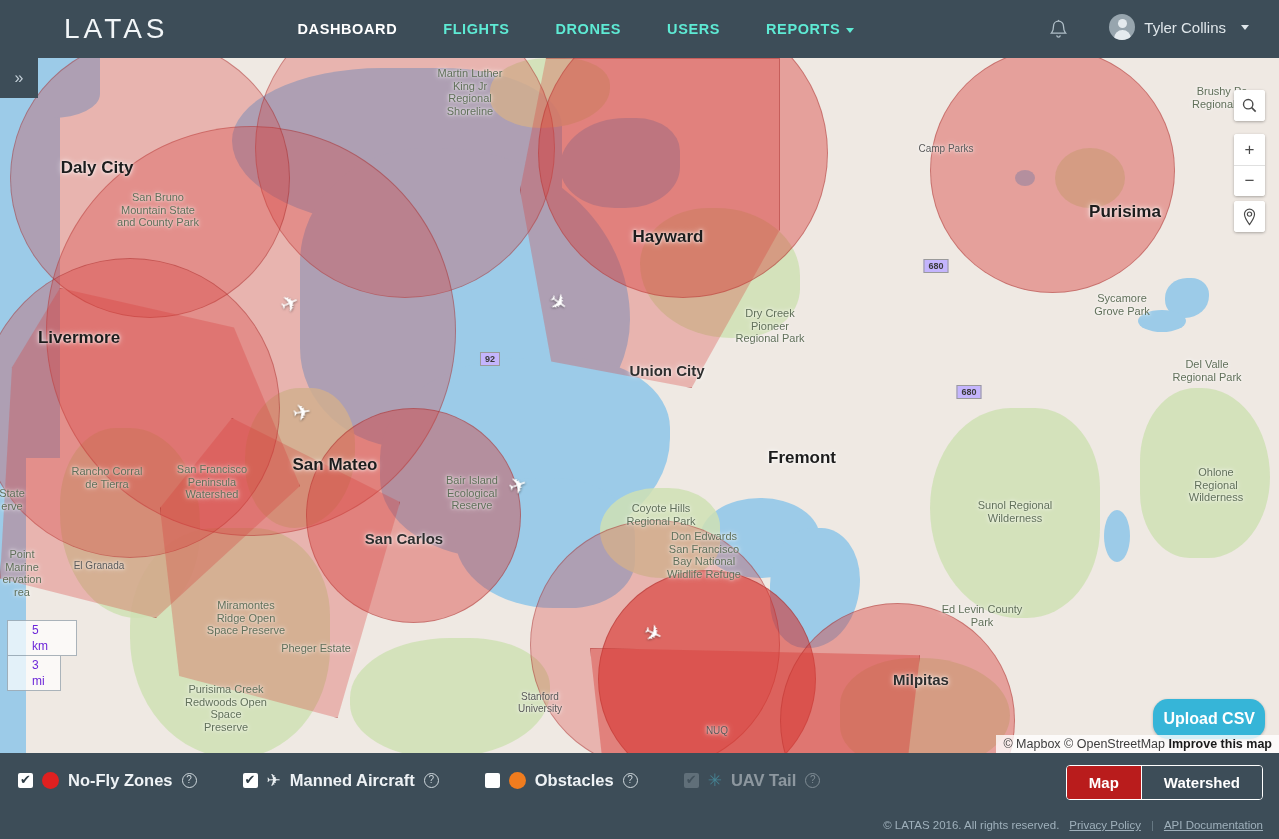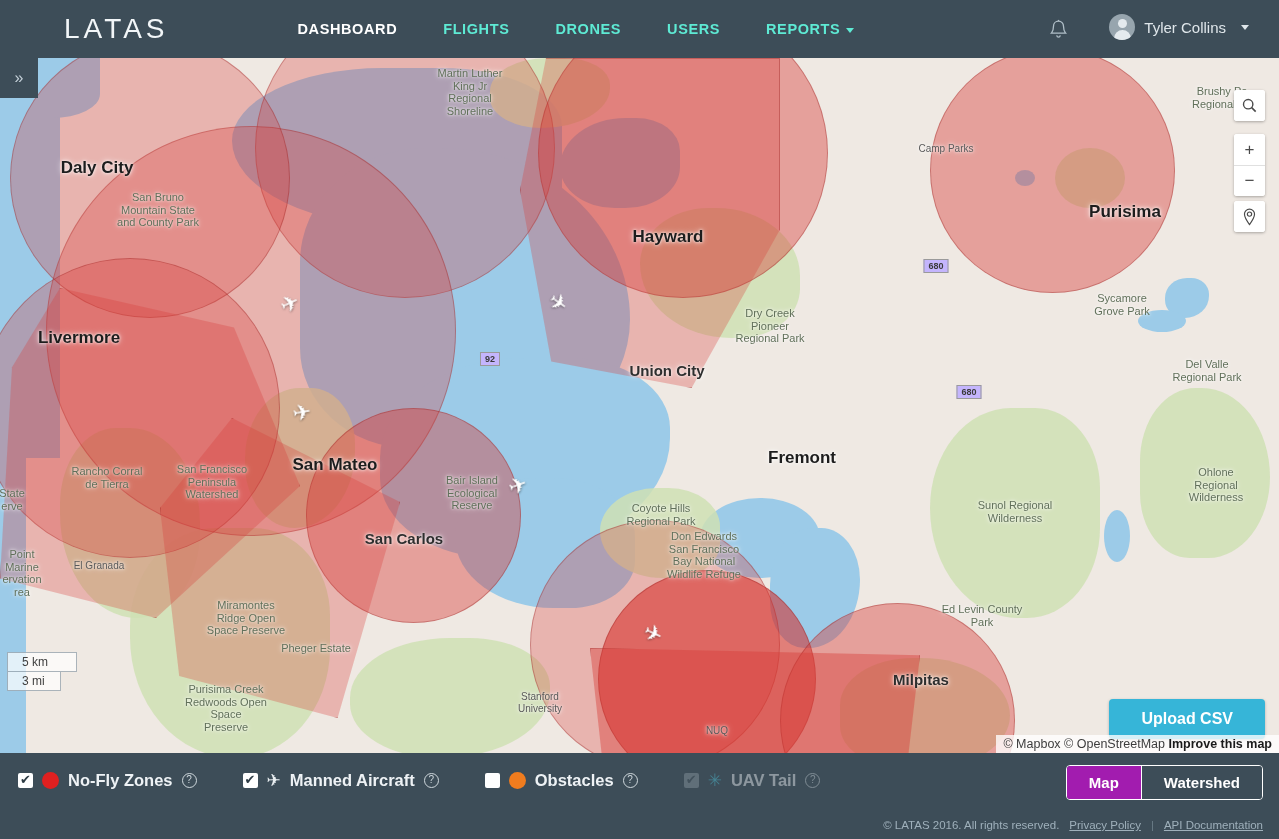--- a/index.html
+++ b/index.html
@@ -110,30 +110,30 @@
   .map-ctl-btn {
     width: 31px; height: 31px; display: flex; align-items: center; justify-content: center;
     color: #4a4a4a; font-size: 17px; cursor: pointer; background:#fff;
   }
   .map-ctl-btn + .map-ctl-btn { border-top: 1px solid #e0e0e0; }
 
   .scalebar { position: absolute; left: 7px; }
   .scale-item {
     background: rgba(255,255,255,.72); border: 1px solid rgba(90,110,125,.5);
     border-top: none;
-    color: #404040; font-size: 12px; padding: 1px 14px; line-height: 16px;
+    color: #6d28d9; font-size: 12px; padding: 1px 24px; line-height: 16px;
   }
   .scale-item:first-child { border-top: 1px solid rgba(90,110,125,.5); }
 
   .upload-btn {
     position: absolute; right: 14px; bottom: 14px;
     background: #36b5d8; color: #ffffff;
-    border: none; border-radius: 4px;
+    border: none; border-radius: 15px;
     font-size: 16px; font-weight: 600;
-    padding: 11px 32px; cursor: pointer;
+    padding: 11px 10px; cursor: pointer;
     box-shadow: 0 1px 3px rgba(0,0,0,.25);
     font-family: "Liberation Sans", sans-serif;
   }
 
   .attribution {
     position: absolute; right: 0; bottom: 0;
     background: rgba(255,255,255,.78);
     font-size: 12.5px; color: #3d3d3d;
     padding: 2px 7px;
   }
@@ -185,21 +185,21 @@
   .maptype {
     position: absolute; right: 16px; top: 12px;
     display: flex; border: 1px solid #ffffff; border-radius: 4px; overflow: hidden;
   }
   .maptype-btn {
     background: #3d4d58; color: #ffffff;
     font-size: 15px; font-weight: 700;
     padding: 8px 22px; cursor: pointer; border:none;
     font-family: "Liberation Sans", sans-serif;
   }
-  .maptype-btn.active { background: #a21caf; }
+  .maptype-btn.active { background: #b91c1c; }
   .maptype-btn + .maptype-btn { border-left: 1px solid #ffffff; }
 
   .copyright {
     position: absolute; right: 16px; bottom: 8px;
     display: flex; align-items: flex-end; gap: 10px;
     font-size: 11.5px; color: #9fb0bb;
   }
   .copyright a { color: #9fb0bb; text-decoration: underline; cursor:pointer; }
   .sep { color: #6a7c88; }
 </style>

